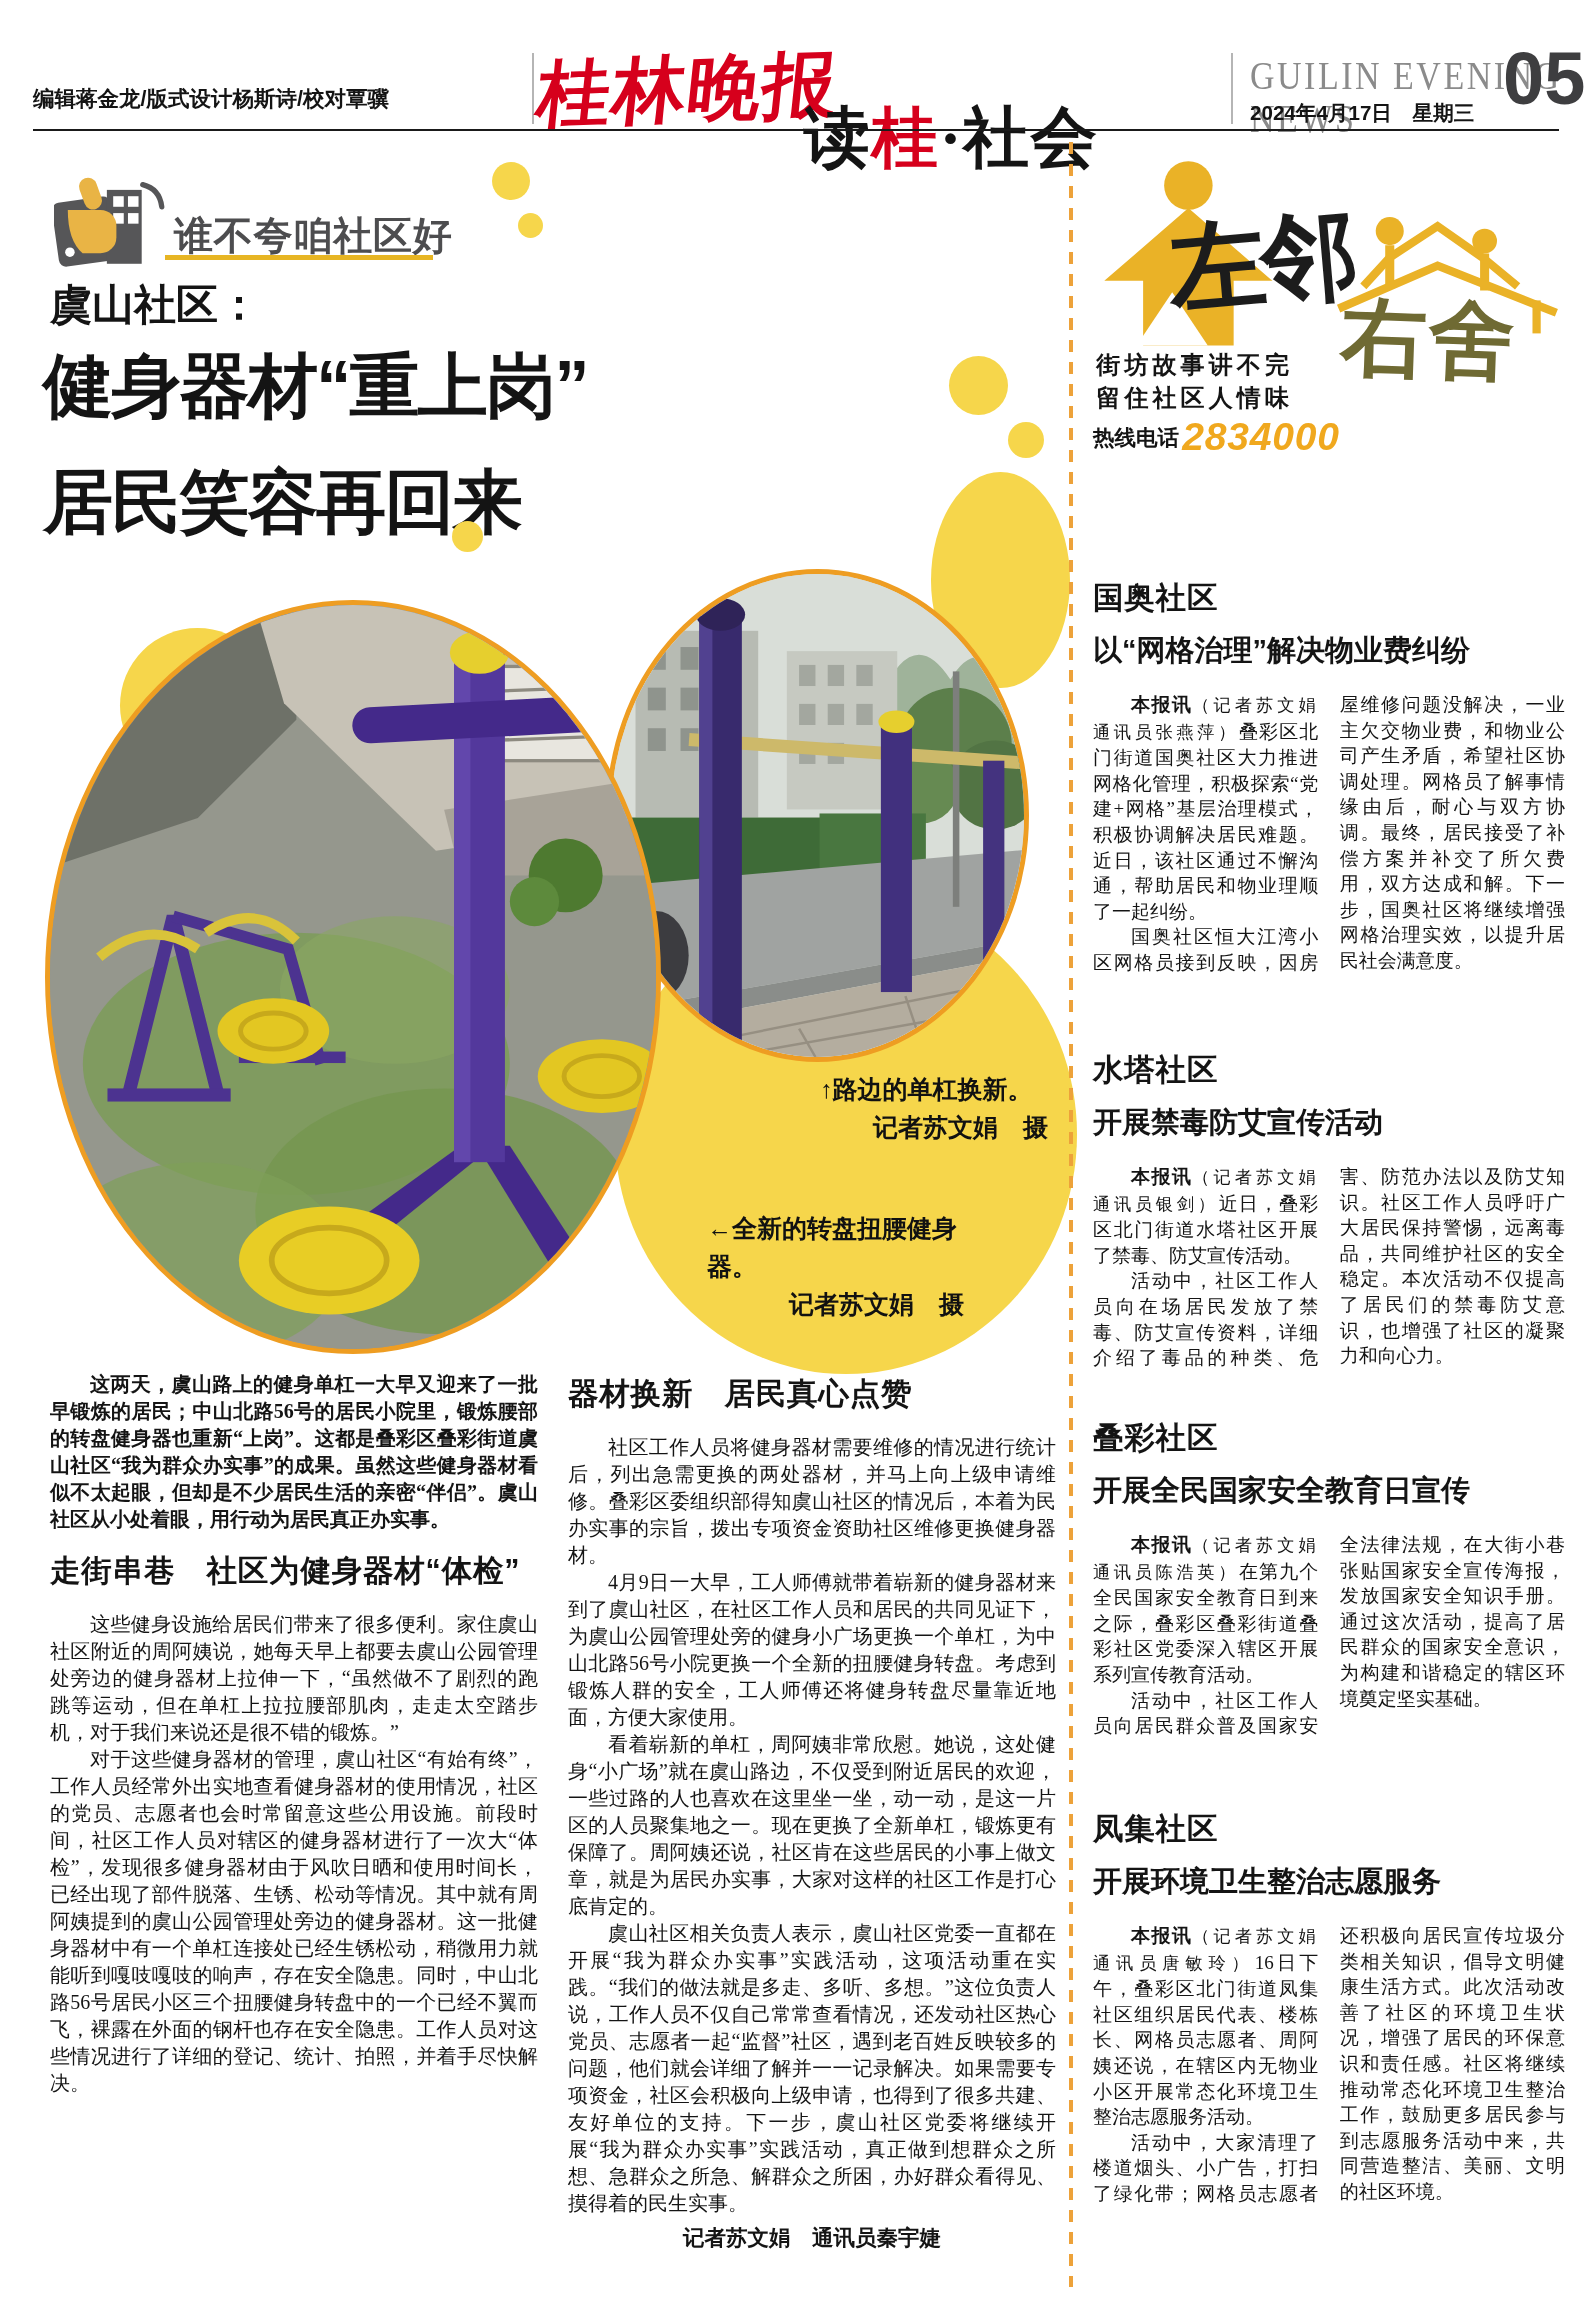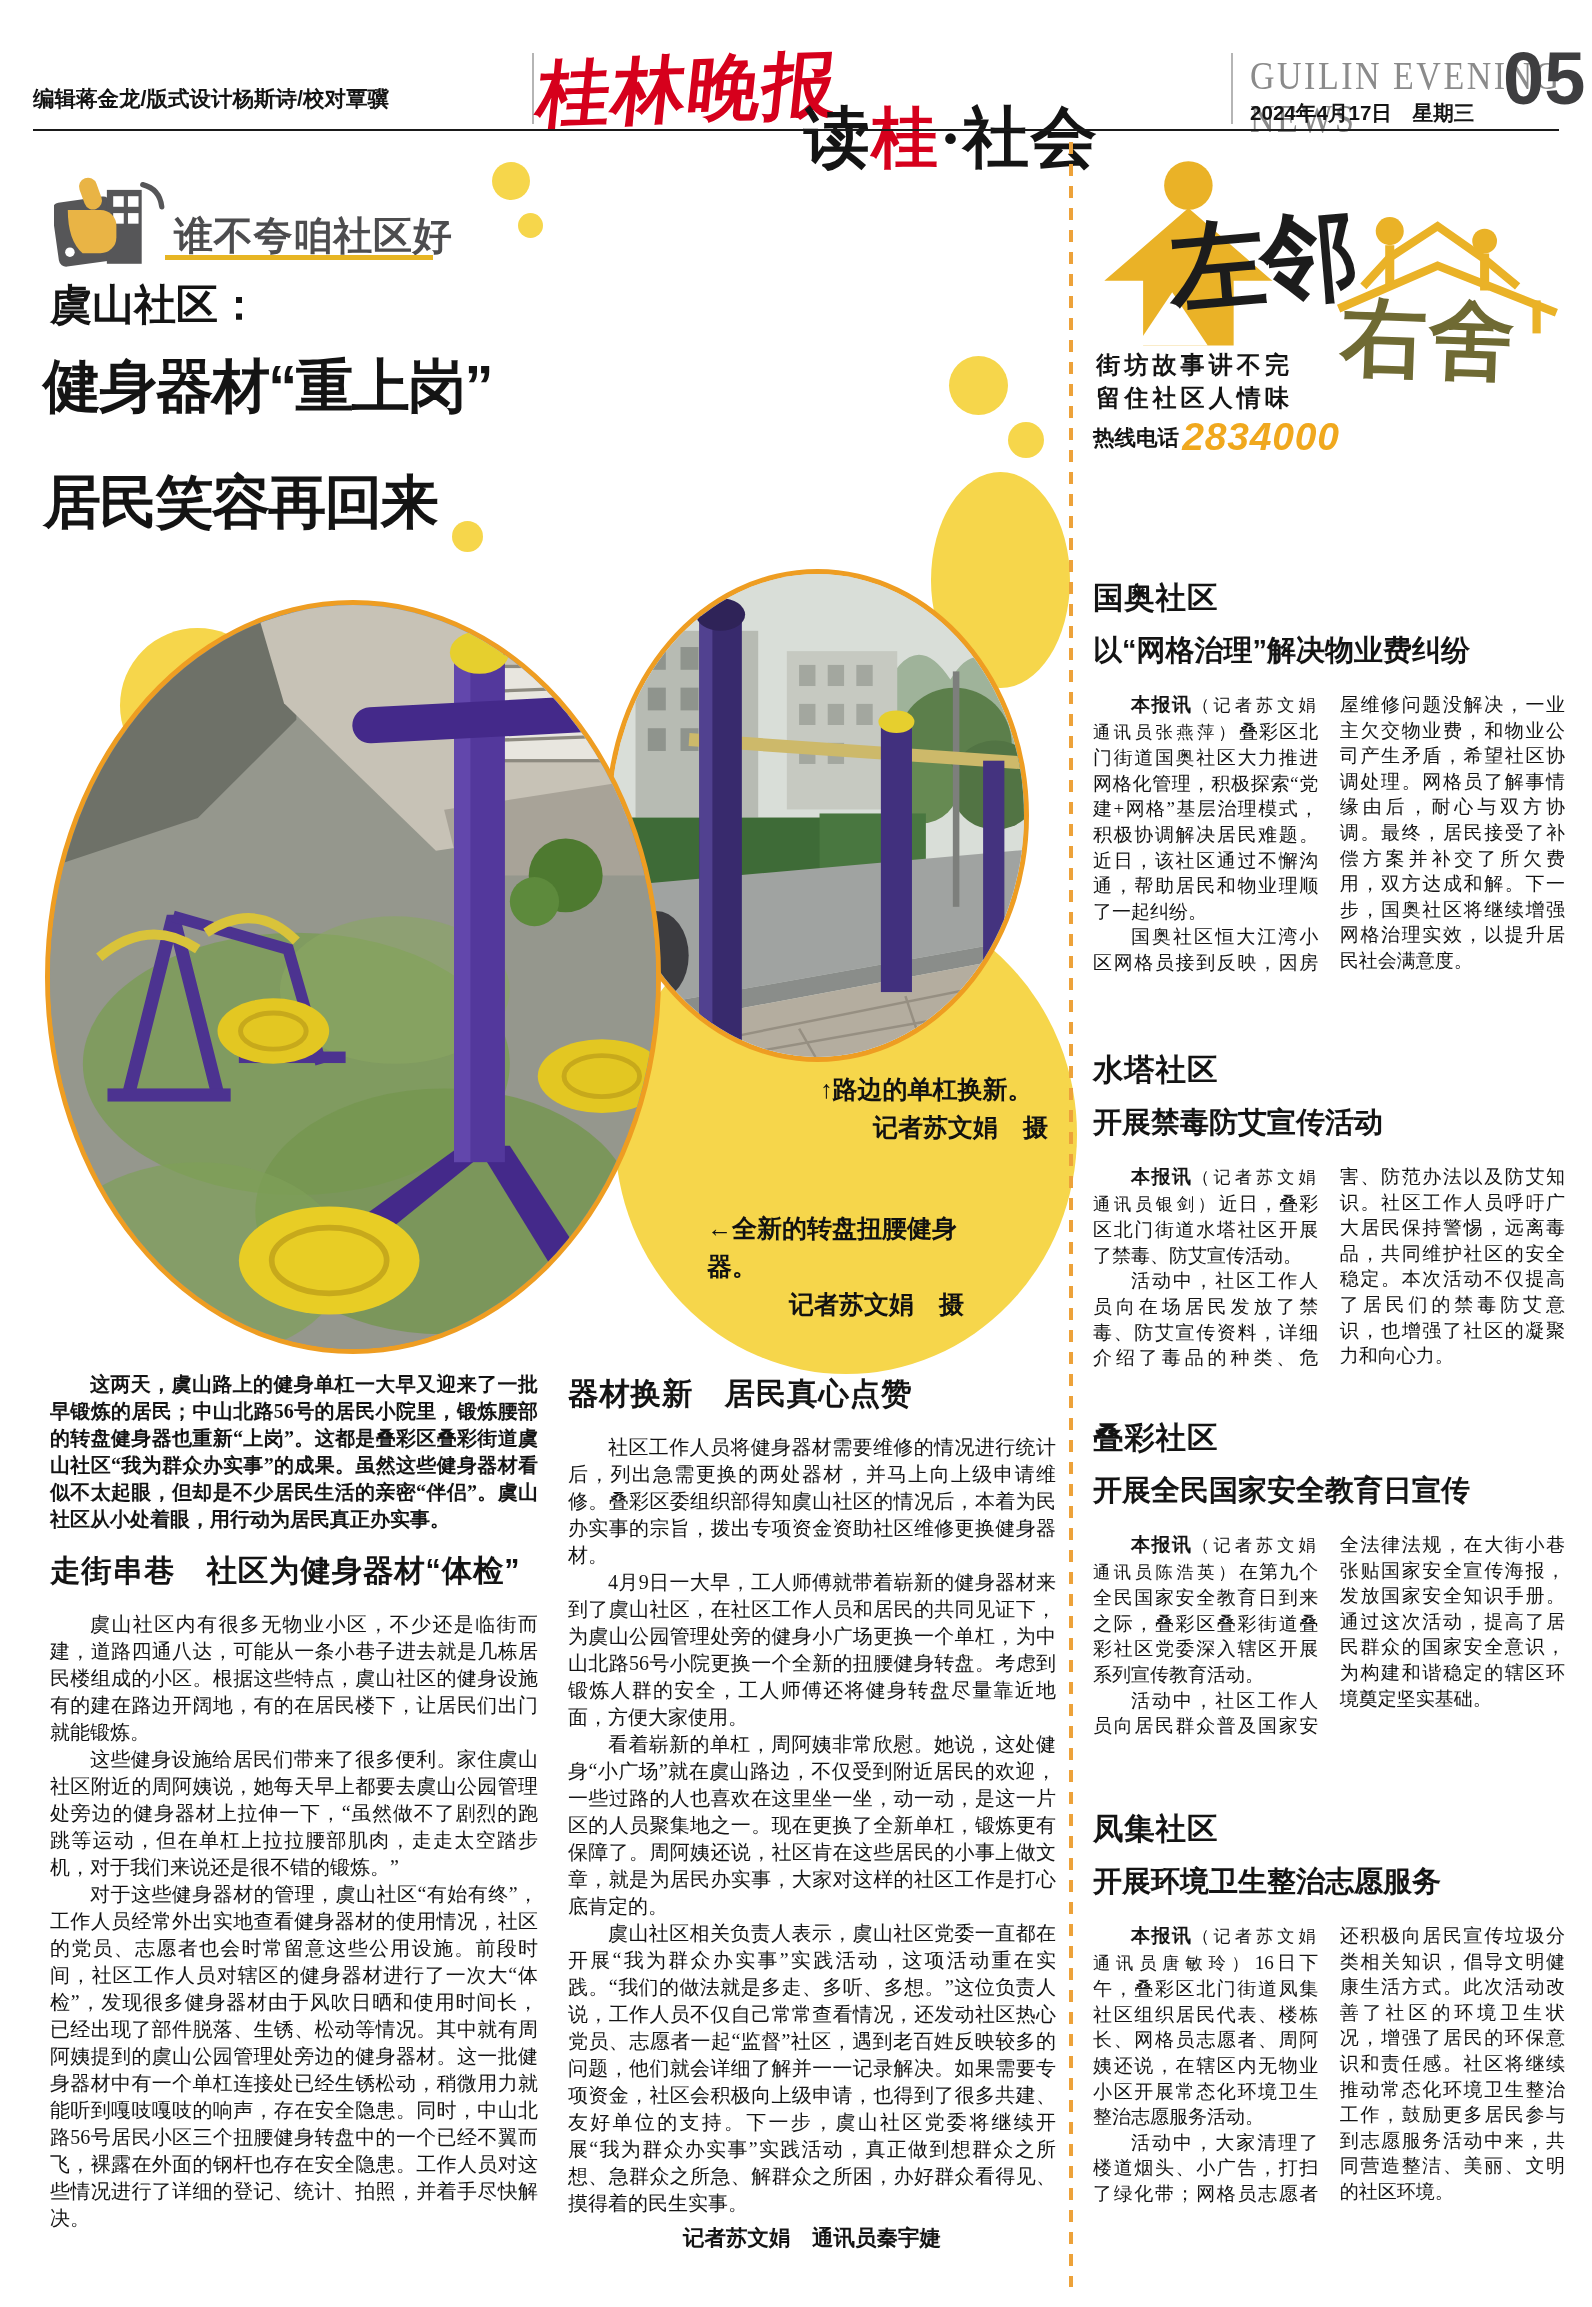--- a/index.html
+++ b/index.html
@@ -31,21 +31,21 @@
   .header-rule{position:absolute;left:33px;top:129px;width:1526px;height:1.7px;background:#1a1a1a;}
   
   .praise-badge{position:absolute;left:54px;top:169px;}
   .praise-badge svg{position:absolute;left:0;top:4.1px;}
   .praise-title{position:absolute;left:120px;top:40px;width:297px;font-family:var(--sans);
                 font-size:39px;font-weight:900;color:var(--gray-badge);letter-spacing:0.8px;white-space:nowrap;}
   .praise-underline{position:absolute;left:111px;top:86px;width:268px;height:5px;background:#e7b523;}
   
   .kicker{position:absolute;left:50px;top:277px;font-family:var(--sans);font-size:42px;font-weight:800;}
   .headline{position:absolute;left:43px;top:328px;font-family:var(--sans);font-weight:900;
-            font-size:58px;line-height:116px;letter-spacing:-1.7px;white-space:nowrap;}
+            font-size:70px;line-height:116px;letter-spacing:-1.7px;white-space:nowrap;}
   
   .dot{position:absolute;border-radius:50%;background:var(--circle-yellow);}
   
   .photo-area{position:absolute;left:33px;top:569px;width:1038px;height:809px;}
   .photo-big{position:absolute;left:12.4px;top:31px;width:606px;height:744px;border-radius:50%;
              border:5.8px solid var(--ring-orange);overflow:hidden;background:#95978d;z-index:4;}
   .photo-right{position:absolute;left:573px;top:0px;width:413px;height:483px;border-radius:50%;
              border:5.8px solid var(--ring-orange);overflow:hidden;background:#d9ded8;z-index:3;}
   .caption-circle{position:absolute;left:582px;top:326px;width:462px;height:479px;border-radius:50%;
              background:var(--circle-yellow);z-index:2;}
@@ -242,21 +242,20 @@
         <rect x="330" y="185" width="38" height="330" fill="#41307e"></rect>
         <ellipse cx="349" cy="182" rx="22" ry="14" fill="#e6cf2e"></ellipse>
         <rect x="455" y="230" width="26" height="300" fill="#44337f"></rect>
       </svg>
     </div>
   </div>
 
   <div class="col col-left">
     <p class="intro">这两天，虞山路上的健身单杠一大早又迎来了一批早锻炼的居民；中山北路56号的居民小院里，锻炼腰部的转盘健身器也重新“上岗”。这都是叠彩区叠彩街道虞山社区“我为群众办实事”的成果。虽然这些健身器材看似不太起眼，但却是不少居民生活的亲密“伴侣”。虞山社区从小处着眼，用行动为居民真正办实事。</p>
     <h3 class="sec-head">走街串巷　社区为健身器材“体检”</h3>
-    <p class="par">虞山社区内有很多无物业小区，不少还是临街而建，道路四通八达，可能从一条小巷子进去就是几栋居民楼组成的小区。根据这些特点，虞山社区的健身设施有的建在路边开阔地，有的在居民楼下，让居民们出门就能锻炼。</p>
     <p class="par">这些健身设施给居民们带来了很多便利。家住虞山社区附近的周阿姨说，她每天早上都要去虞山公园管理处旁边的健身器材上拉伸一下，“虽然做不了剧烈的跑跳等运动，但在单杠上拉拉腰部肌肉，走走太空踏步机，对于我们来说还是很不错的锻炼。”</p>
     <p class="par">对于这些健身器材的管理，虞山社区“有始有终”，工作人员经常外出实地查看健身器材的使用情况，社区的党员、志愿者也会时常留意这些公用设施。前段时间，社区工作人员对辖区的健身器材进行了一次大“体检”，发现很多健身器材由于风吹日晒和使用时间长，已经出现了部件脱落、生锈、松动等情况。其中就有周阿姨提到的虞山公园管理处旁边的健身器材。这一批健身器材中有一个单杠连接处已经生锈松动，稍微用力就能听到嘎吱嘎吱的响声，存在安全隐患。同时，中山北路56号居民小区三个扭腰健身转盘中的一个已经不翼而飞，裸露在外面的钢杆也存在安全隐患。工作人员对这些情况进行了详细的登记、统计、拍照，并着手尽快解决。</p>
   </div>
 
   <div class="col col-right">
     <h3 class="sec-head">器材换新　居民真心点赞</h3>
     <p class="par">社区工作人员将健身器材需要维修的情况进行统计后，列出急需更换的两处器材，并马上向上级申请维修。叠彩区委组织部得知虞山社区的情况后，本着为民办实事的宗旨，拨出专项资金资助社区维修更换健身器材。</p>
     <p class="par">4月9日一大早，工人师傅就带着崭新的健身器材来到了虞山社区，在社区工作人员和居民的共同见证下，为虞山公园管理处旁的健身小广场更换一个单杠，为中山北路56号小院更换一个全新的扭腰健身转盘。考虑到锻炼人群的安全，工人师傅还将健身转盘尽量靠近地面，方便大家使用。</p>
     <p class="par">看着崭新的单杠，周阿姨非常欣慰。她说，这处健身“小广场”就在虞山路边，不仅受到附近居民的欢迎，一些过路的人也喜欢在这里坐一坐，动一动，是这一片区的人员聚集地之一。现在更换了全新单杠，锻炼更有保障了。周阿姨还说，社区肯在这些居民的小事上做文章，就是为居民办实事，大家对这样的社区工作是打心底肯定的。</p>
     <p class="par">虞山社区相关负责人表示，虞山社区党委一直都在开展“我为群众办实事”实践活动，这项活动重在实践。“我们的做法就是多走、多听、多想。”这位负责人说，工作人员不仅自己常常查看情况，还发动社区热心党员、志愿者一起“监督”社区，遇到老百姓反映较多的问题，他们就会详细了解并一一记录解决。如果需要专项资金，社区会积极向上级申请，也得到了很多共建、友好单位的支持。下一步，虞山社区党委将继续开展“我为群众办实事”实践活动，真正做到想群众之所想、急群众之所急、解群众之所困，办好群众看得见、摸得着的民生实事。</p>

